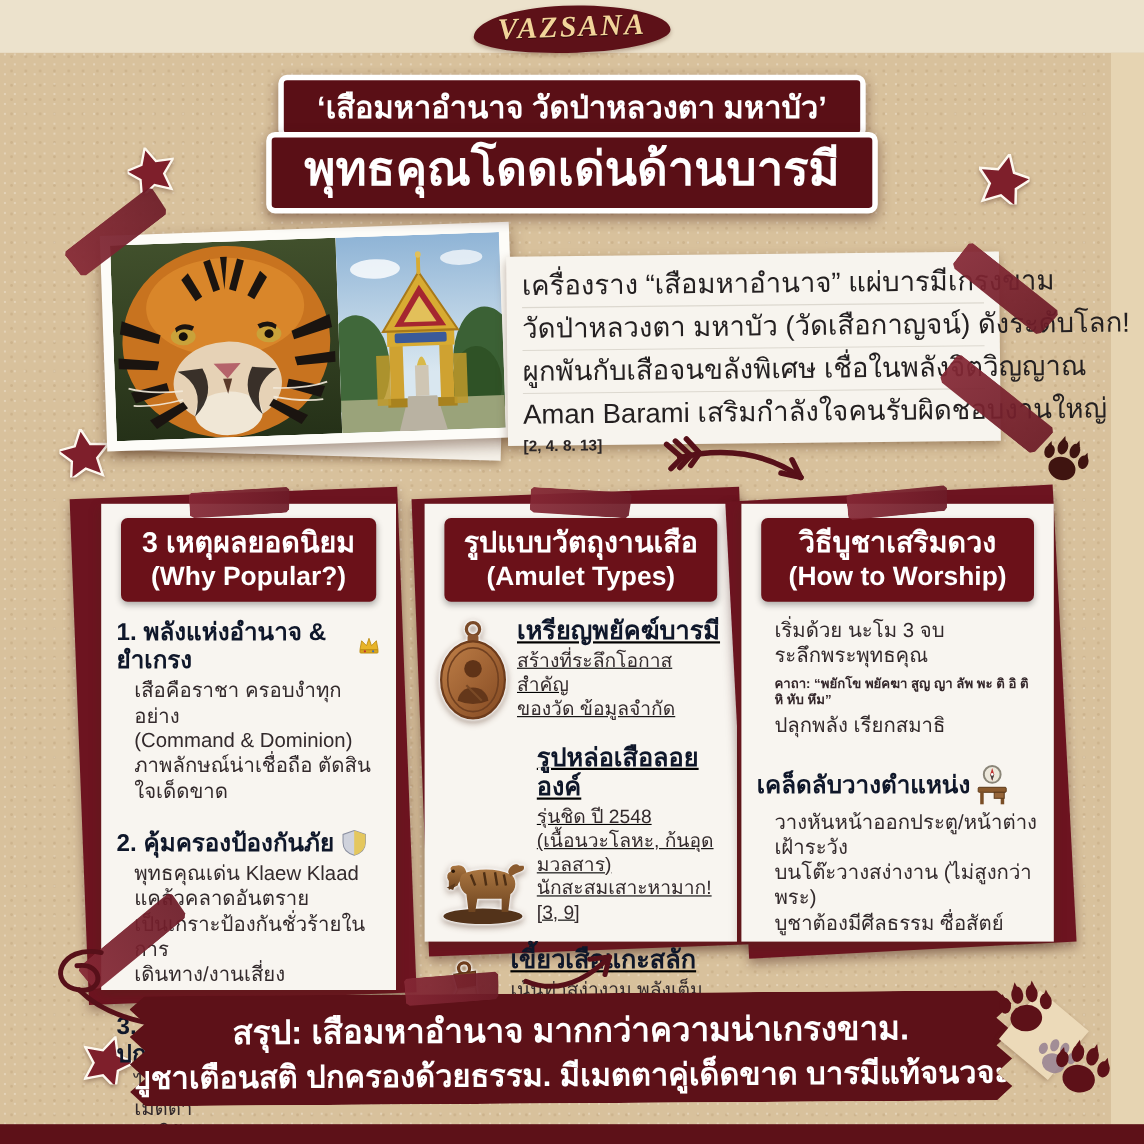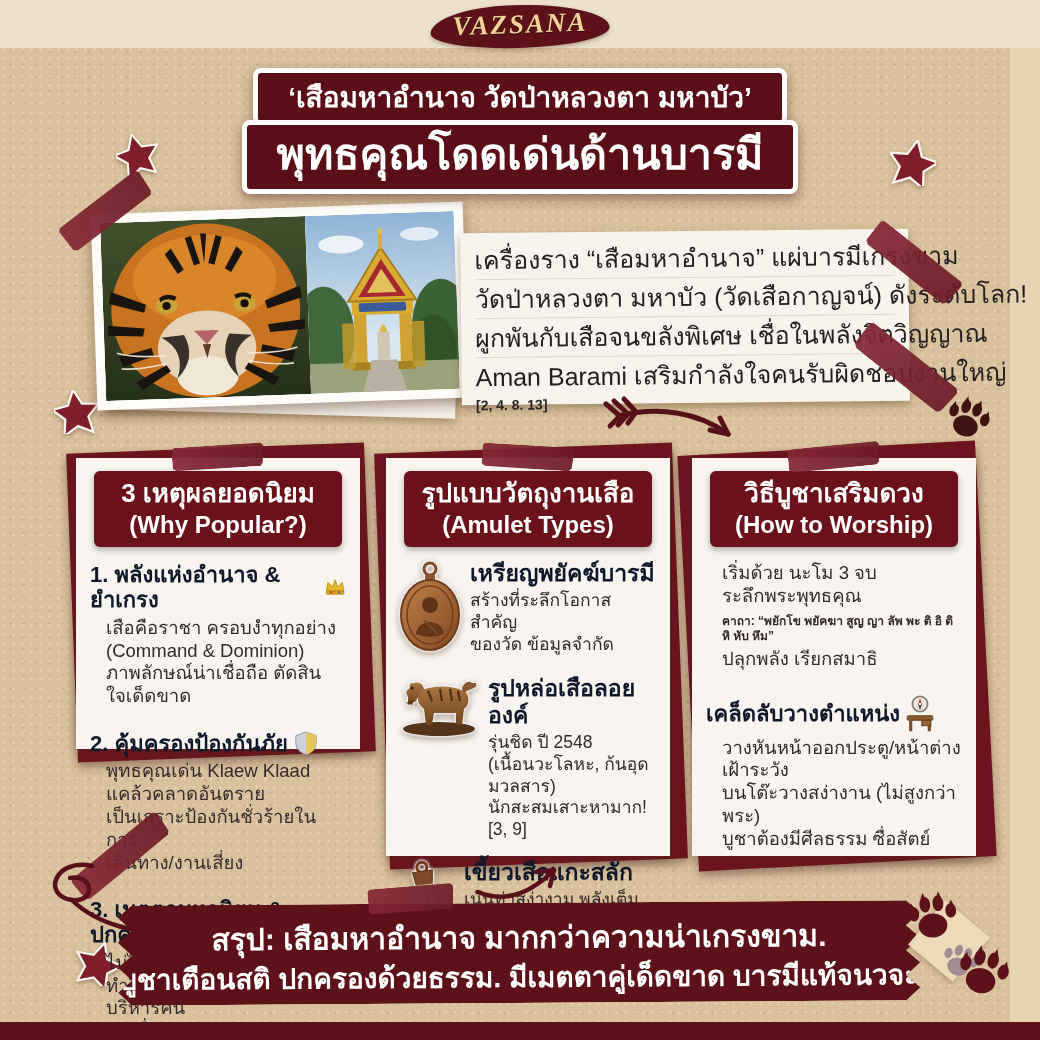--- a/index.html
+++ b/index.html
@@ -65,21 +65,21 @@
   .col-header{background:#6b1119;color:#fff;text-align:center;border-radius:6px;padding:7px 4px 8px;
     margin:0 8px;box-shadow:0 3px 6px rgba(0,0,0,.3);line-height:1.22;}
   .col-header .th{font-size:26px;font-weight:bold;display:block;}
   .col-header .en{font-size:24px;font-weight:bold;display:block;}
   .col-tape{width:92px;height:24px;top:-13px;left:50%;transform:translateX(-50%) rotate(-4deg);z-index:2;}
 
   .item{margin-top:15px;padding:0 4px;}
   .item-head{color:#0f172a;font-weight:bold;font-size:22px;display:flex;align-items:center;gap:6px;line-height:1.15;}
   .item-body{font-size:18.5px;line-height:1.24;color:#332a2c;margin:4px 0 0 16px;white-space:pre-line;}
 
-  .amulet-row{display:flex;gap:8px;margin-top:13px;align-items:flex-start;padding:0 2px;}
+  .amulet-row{display:flex;gap:8px;margin-top:13px;align-items:flex-end;padding:0 2px;text-decoration:underline;}
   .amulet-img{flex:0 0 auto;filter:drop-shadow(0 0 1.5px #fff) drop-shadow(0 0 1px #fff) drop-shadow(0 2px 3px rgba(70,35,15,.45));}
   .amulet-text .item-head{font-size:23px;}
   .amulet-text .item-body{margin-left:0;font-size:17.5px;}
 
   .mantra{font-size:12px;font-weight:bold;color:#33262a;line-height:1.24;margin:6px 0 0 16px;white-space:pre-line;}
   .icon-stack{display:flex;flex-direction:column;align-items:center;gap:0;}
 
   
   .ribbon{position:absolute;left:118px;top:903px;width:802px;height:100px;background:#5d1118;
     transform:rotate(-.4deg);color:#fff;text-align:center;box-sizing:border-box;padding-top:15px;
@@ -235,21 +235,21 @@
       <path d="M30 22 L16 9"></path>
       <path d="M38 20 L26 7"></path>
     <path d="M22 24 L12 34"></path>
       <path d="M30 22 L20 33"></path>
       <path d="M38 20 L30 31"></path>
   </svg>
 
   <div class="col" style="left:76px;">
     <div class="col-backing"></div>
     <div class="tape col-tape"></div>
-    <div class="col-card" style="height:291px;">
+    <div class="col-card" style="height:442px;margin-left:16px;">
       <div class="col-header">
         <span class="th">3 เหตุผลยอดนิยม</span>
         <span class="en">(Why Popular?)</span>
       </div>
       <div class="item">
         <div class="item-head">
             <span>1. พลังแห่งอำนาจ &amp; ยำเกรง</span>
           <svg width="26" height="24" viewBox="0 0 28 26">
             <path d="M3 18 L5 7 L11 13 L14 4 L17 13 L23 7 L25 18 Z" fill="#e8b429" stroke="#b8860b"></path>
             <rect x="3" y="18" width="22" height="4" rx="1" fill="#d9a51e" stroke="#b8860b"></rect>
@@ -361,21 +361,21 @@
         <div class="amulet-text">
           <div class="item-head">เขี้ยวเสือแกะสลัก</div>
           <div class="item-body">เน้นท่าสง่างาม พลังเต็ม
 มีเมตตาควบคู่
 (สมัยก่อนจากของจริง) [1, 6, 11]</div>
         </div>
       </div>
     </div>
   </div>
 
-  <div class="col" style="left:692px;">
+  <div class="col" style="left:674px;">
     <div class="col-backing" style="transform:rotate(-3deg);"></div>
     <div class="tape col-tape" style="transform:translateX(-50%) rotate(-6deg);"></div>
     <div class="col-card" style="height:398px;">
       <div class="col-header">
         <span class="th">วิธีบูชาเสริมดวง</span>
         <span class="en">(How to Worship)</span>
       </div>
       <div class="item">
         <div class="item-body">เริ่มด้วย นะโม 3 จบ
 ระลึกพระพุทธคุณ</div>

